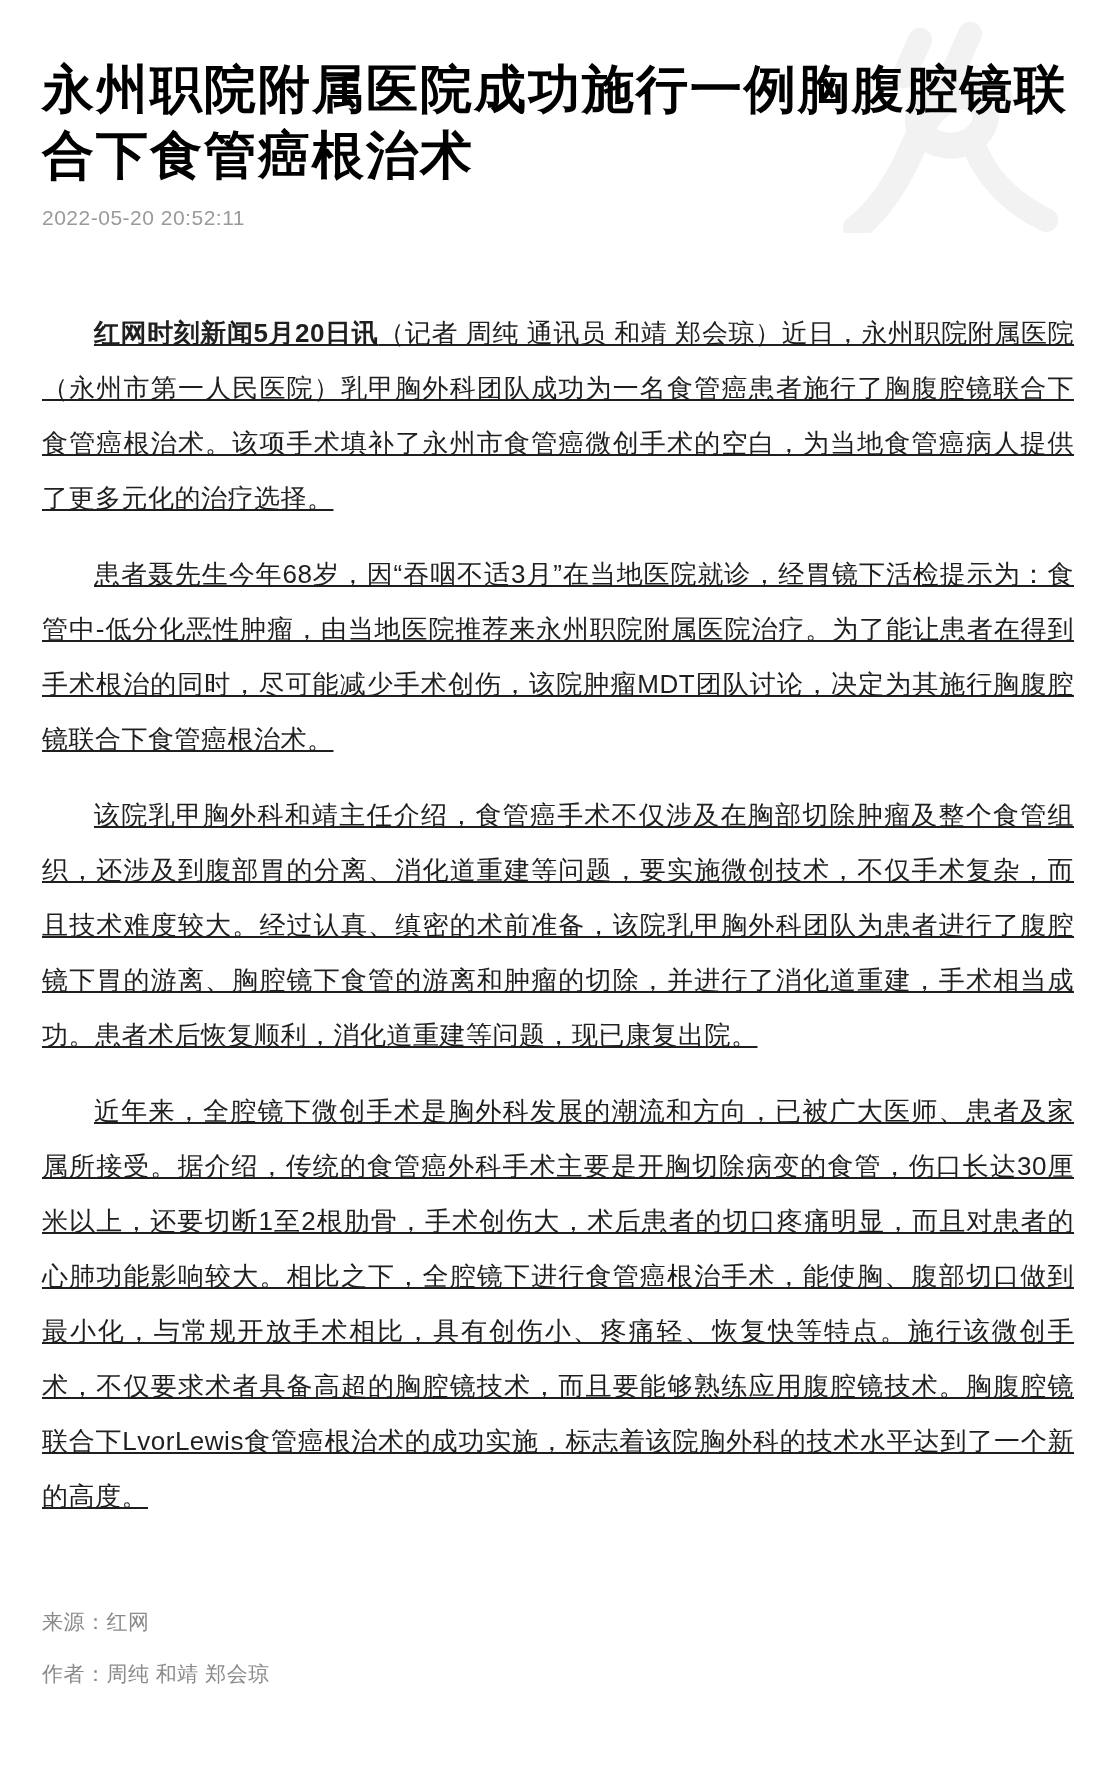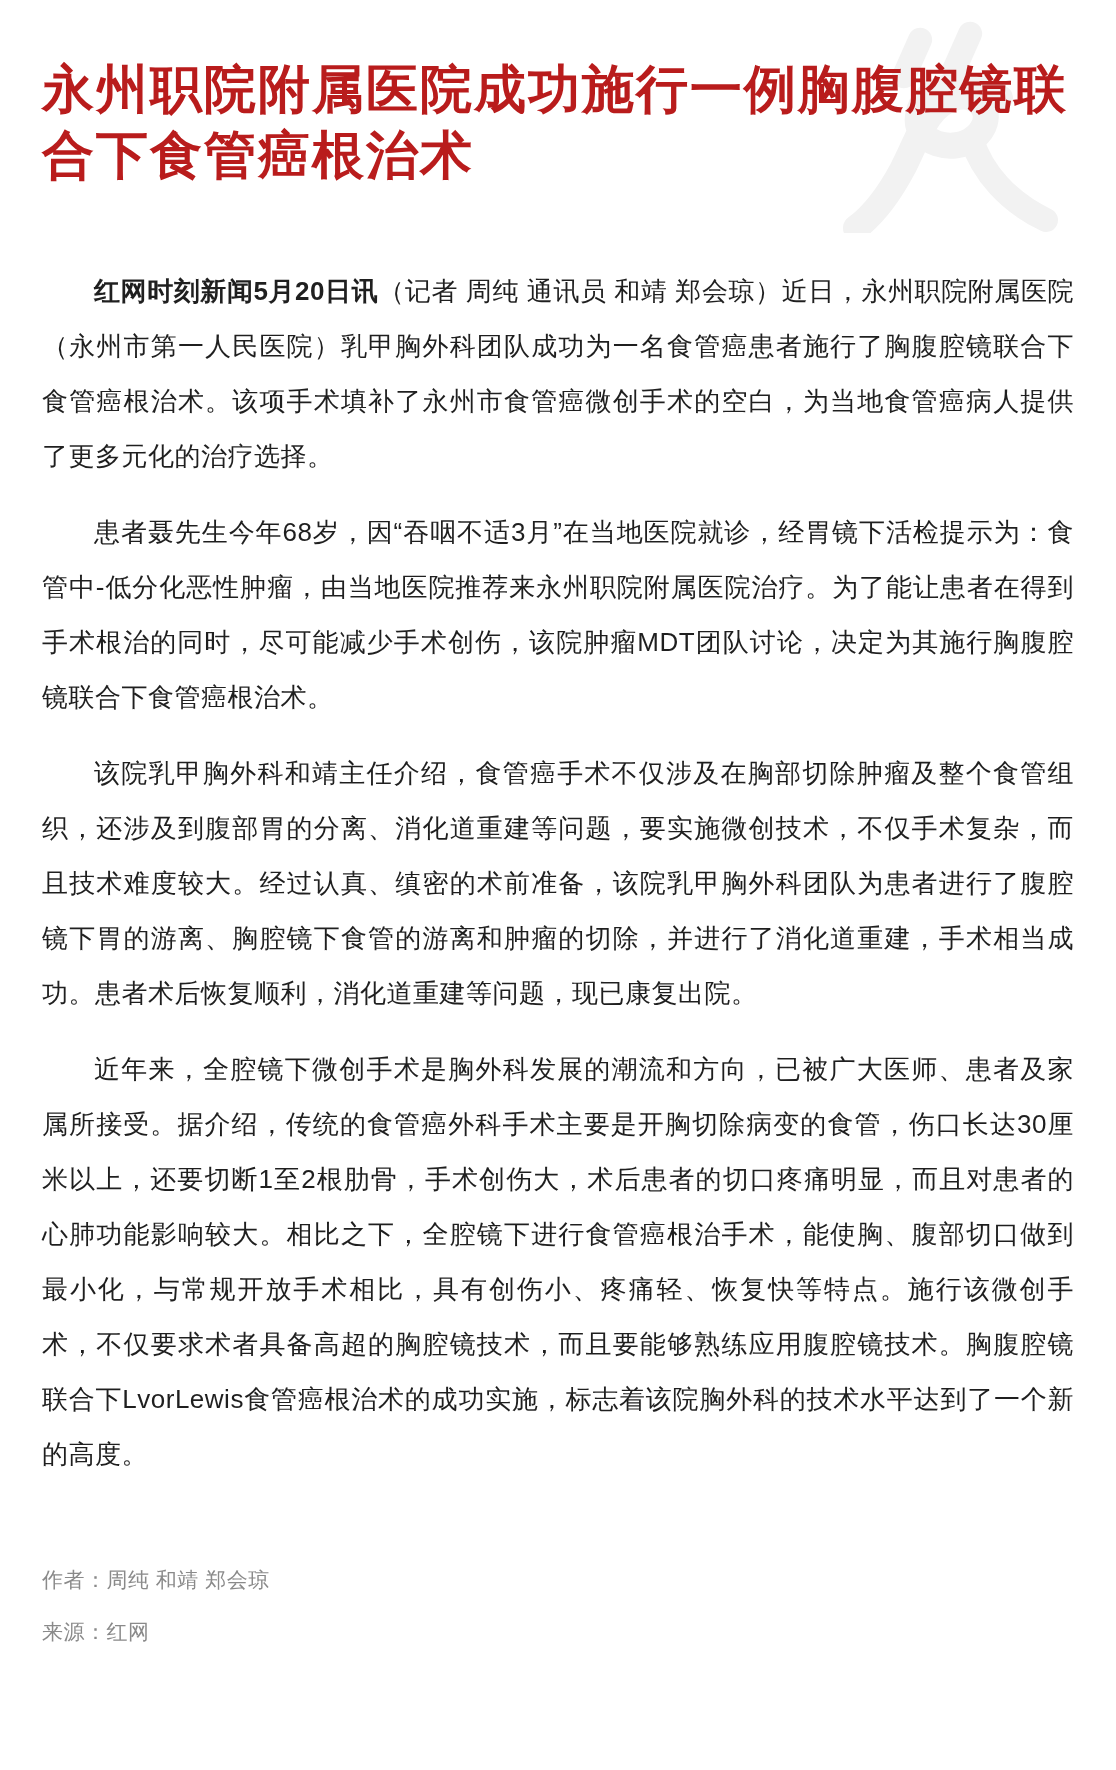--- a/index.html
+++ b/index.html
@@ -32,21 +32,21 @@
   .watermark .wm-stroke { stroke: #f2f2f2; fill: none; stroke-linecap: round; }
   .article-title {
     position: relative;
     z-index: 1;
     margin: 0;
     padding-top: 56px;
     font-size: 52px;
     line-height: 66px;
     font-weight: 700;
     letter-spacing: 2px;
-    color: #b91c1c;
+    color: #000000;
   }
   .timestamp {
     position: relative;
     z-index: 1;
     margin-top: 18px;
     font-size: 21px;
     color: #9a9a9a;
     letter-spacing: 0.5px;
   }
   .article-body {
@@ -55,20 +55,21 @@
     margin-top: 76px;
   }
   .article-body p {
     margin: 0 0 21px 0;
     font-size: 26px;
     line-height: 55px;
     color: #1f1f1f;
     text-indent: 2em;
     text-align: justify;
     letter-spacing: 0.5px;
+    text-decoration: underline;
   }
   .article-body p b {
     font-weight: 700;
   }
   .article-meta {
     margin-top: 72px;
     font-size: 21px;
     color: #8a8a8a;
     letter-spacing: 0.5px;
   }
@@ -85,29 +86,30 @@
     <svg width="250" height="215" viewBox="0 0 250 215" aria-hidden="true">
       <rect class="wm-shape" x="78" y="8" width="24" height="64" rx="12" transform="rotate(24 90 40)"></rect>
       <rect class="wm-shape" x="128" y="2" width="24" height="64" rx="12" transform="rotate(24 140 34)"></rect>
       <path class="wm-stroke" stroke-width="26" d="M178 80 C148 58 100 66 96 98 C92 126 132 136 152 120 C176 101 160 72 132 80 C104 88 96 122 80 152 C66 178 50 198 34 210"></path>
       <path class="wm-stroke" stroke-width="24" d="M150 122 C160 154 186 184 224 202"></path>
     </svg>
   </div>
 
   <h1 class="article-title">永州职院附属医院成功施行一例胸腹腔镜联合下食管癌根治术</h1>
 
+  <div class="timestamp">2022-05-20 20:52:11</div>
 
   <div class="article-body">
     <p><b>红网时刻新闻5月20日讯</b><span>（记者 周纯 通讯员 和靖 郑会琼）近日，永州职院附属医院（永州市第一人民医院）乳甲胸外科团队成功为一名食管癌患者施行了胸腹腔镜联合下食管癌根治术。该项手术填补了永州市食管癌微创手术的空白，为当地食管癌病人提供了更多元化的治疗选择。</span></p>
 
     <p><b></b><span>患者聂先生今年68岁，因“吞咽不适3月”在当地医院就诊，经胃镜下活检提示为：食管中-低分化恶性肿瘤，由当地医院推荐来永州职院附属医院治疗。为了能让患者在得到手术根治的同时，尽可能减少手术创伤，该院肿瘤MDT团队讨论，决定为其施行胸腹腔镜联合下食管癌根治术。</span></p>
 
     <p><b></b><span>该院乳甲胸外科和靖主任介绍，食管癌手术不仅涉及在胸部切除肿瘤及整个食管组织，还涉及到腹部胃的分离、消化道重建等问题，要实施微创技术，不仅手术复杂，而且技术难度较大。经过认真、缜密的术前准备，该院乳甲胸外科团队为患者进行了腹腔镜下胃的游离、胸腔镜下食管的游离和肿瘤的切除，并进行了消化道重建，手术相当成功。患者术后恢复顺利，消化道重建等问题，现已康复出院。</span></p>
 
     <p><b></b><span>近年来，全腔镜下微创手术是胸外科发展的潮流和方向，已被广大医师、患者及家属所接受。据介绍，传统的食管癌外科手术主要是开胸切除病变的食管，伤口长达30厘米以上，还要切断1至2根肋骨，手术创伤大，术后患者的切口疼痛明显，而且对患者的心肺功能影响较大。相比之下，全腔镜下进行食管癌根治手术，能使胸、腹部切口做到最小化，与常规开放手术相比，具有创伤小、疼痛轻、恢复快等特点。施行该微创手术，不仅要求术者具备高超的胸腔镜技术，而且要能够熟练应用腹腔镜技术。胸腹腔镜联合下LvorLewis食管癌根治术的成功实施，标志着该院胸外科的技术水平达到了一个新的高度。</span></p>
   </div>
 
   <div class="article-meta">
+    <div class="meta-row"><span>来源：</span><span>红网</span></div>
     <div class="meta-row"><span>作者：</span><span>周纯 和靖 郑会琼</span></div>
-    <div class="meta-row"><span>来源：</span><span>红网</span></div>
   </div>
 
 </div>
 
 </body></html>

